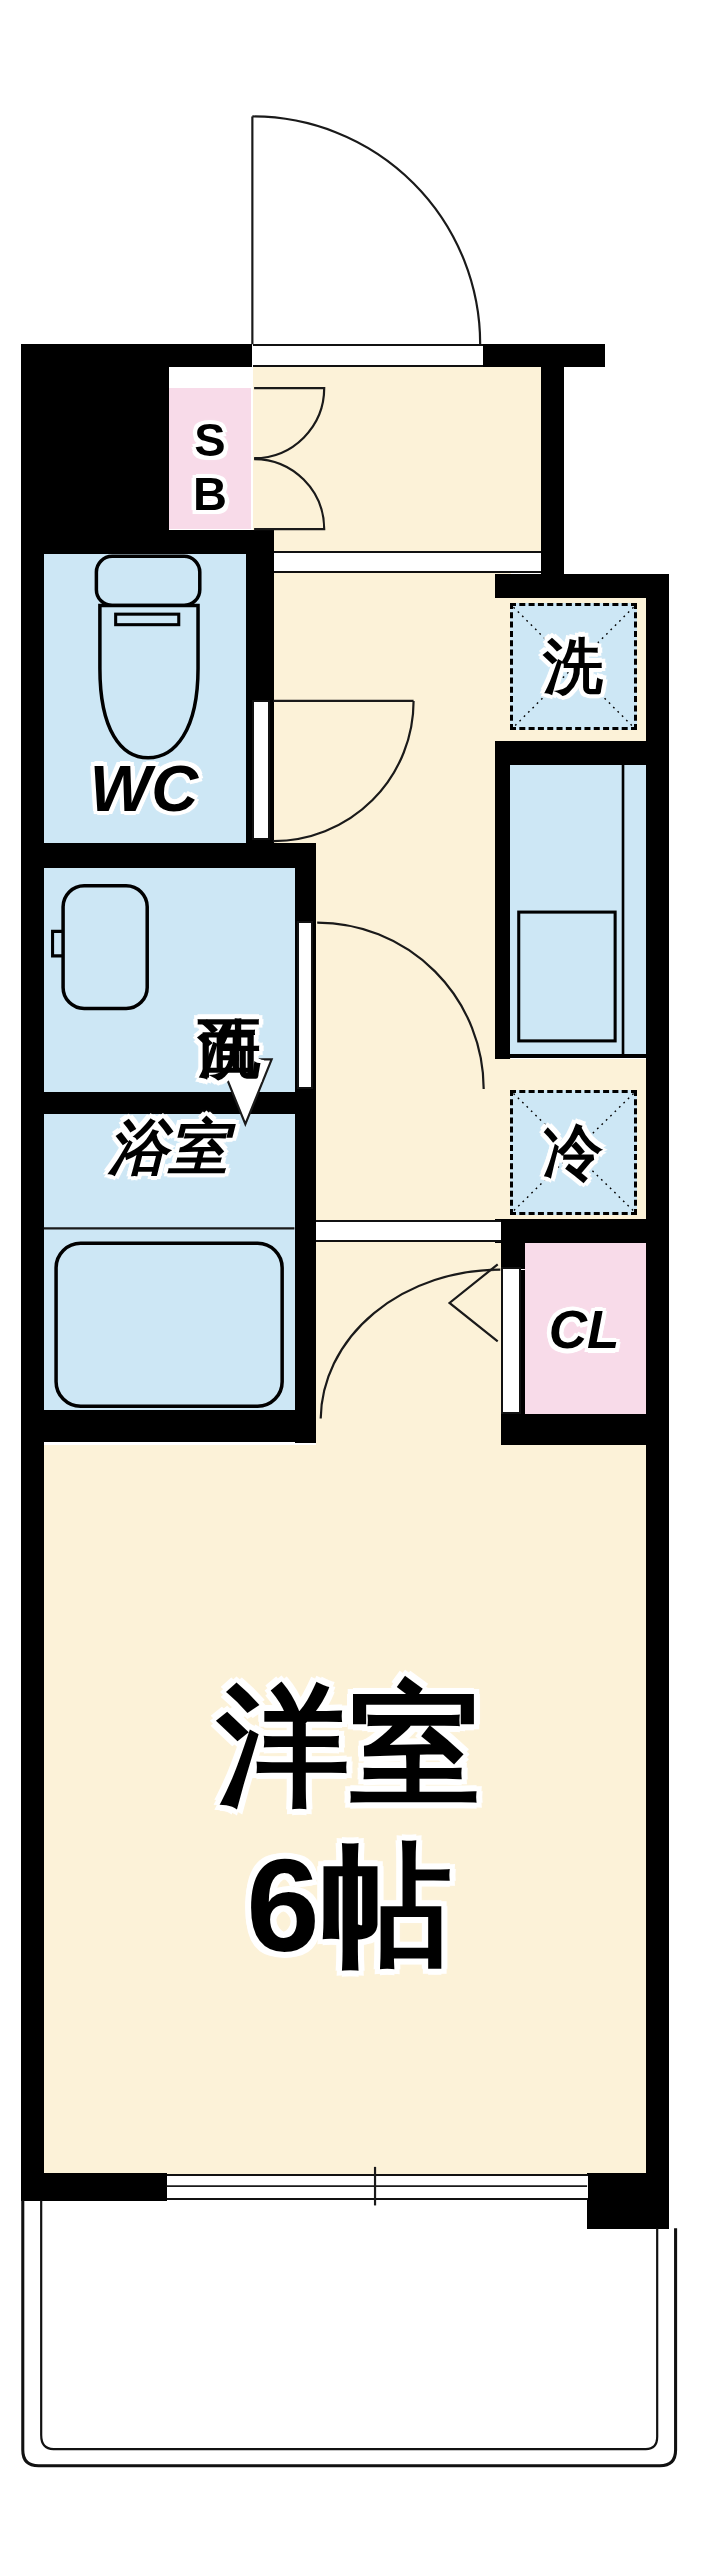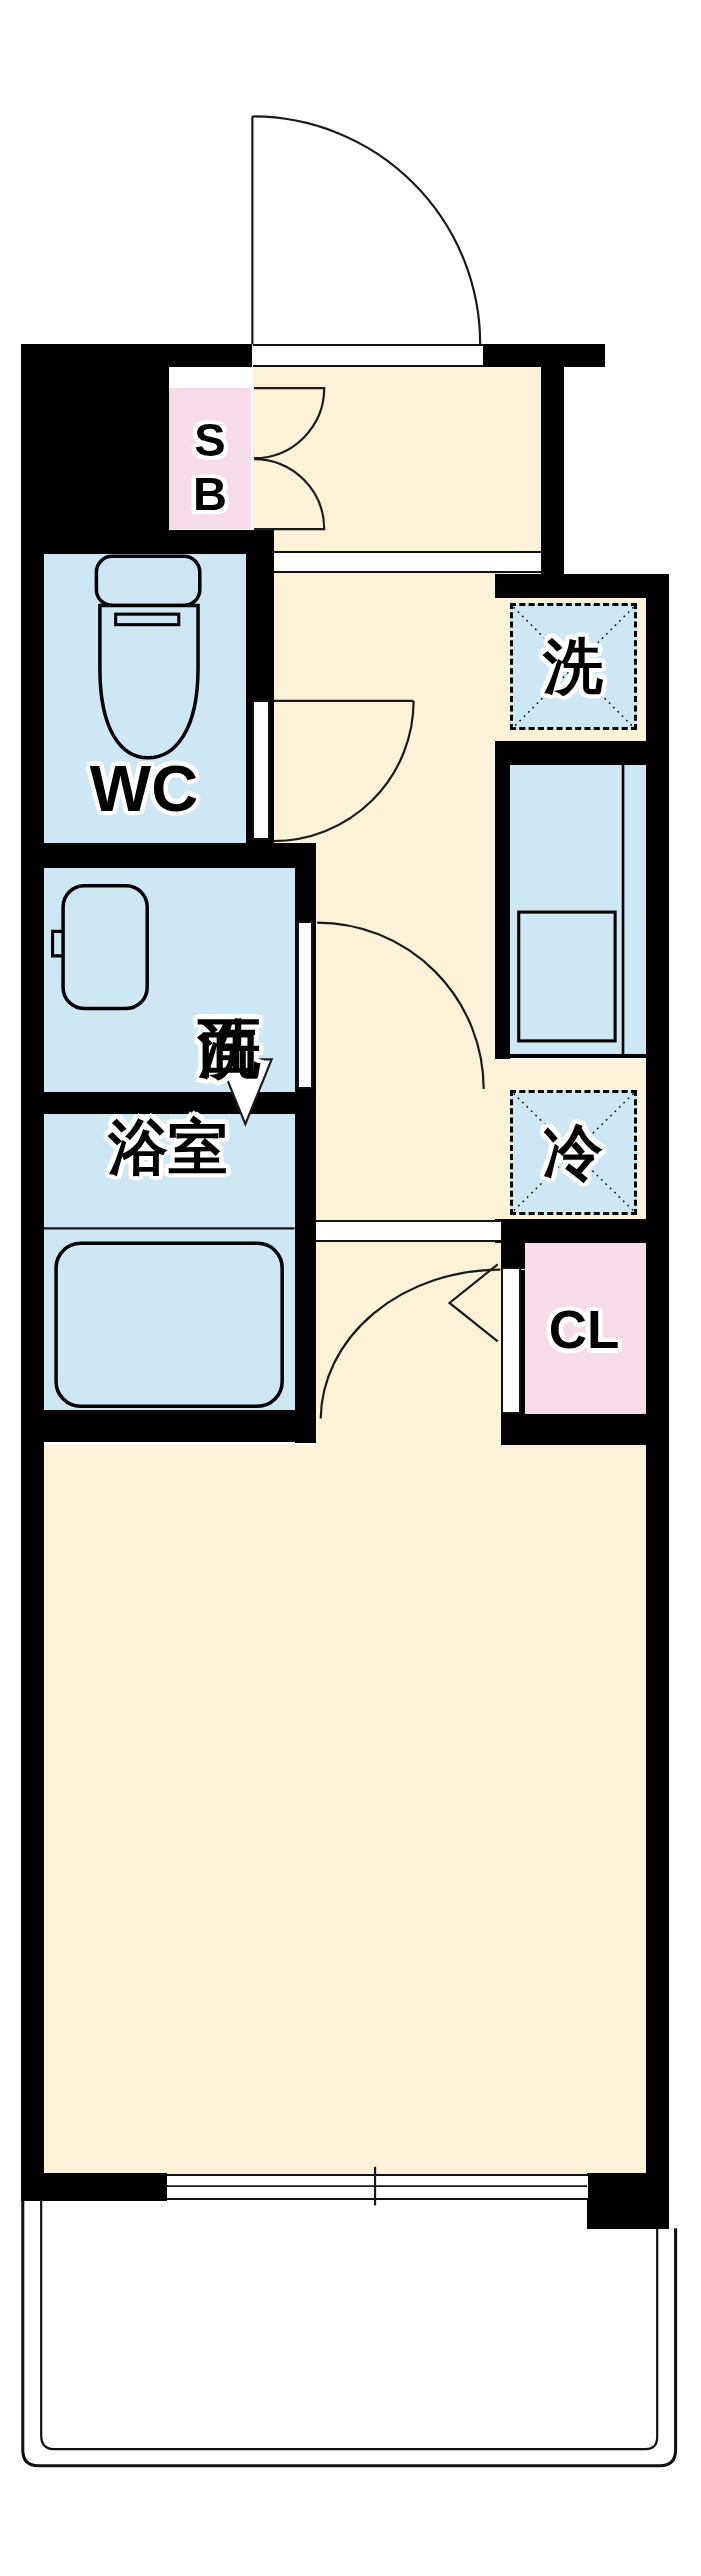--- a/index.html
+++ b/index.html
@@ -138,21 +138,25 @@
     <g fill="none" stroke="#111">
       <path stroke-width="3.5" d="M26,2510 L26,2795 Q26,2813 44,2813 L753,2813 Q771,2813 771,2795 L771,2542"></path>
       <path stroke-width="2.5" d="M47,2510 L47,2778 Q47,2794 61,2794 L737,2794 Q750,2794 750,2780 L750,2542"></path>
     </g>
   </svg>
 
   <div class="lbl stack" style="left:210px;top:467px;font-size:47px;line-height:54px;">
     <span>S</span>
     <span>B</span>
   </div>
-  <div class="lbl" style="left:144px;top:789px;font-size:65px;">WC</div>
+  <div class="lbl" style="left:144px;top:789px;font-size:65px;font-style:italic;">WC</div>
   <div class="lbl" style="left:573px;top:666px;font-size:60px;">洗</div>
   <div class="lbl vert" style="left:230px;top:970px;font-size:63px;">洗面</div>
-  <div class="lbl" style="left:168px;top:1147px;font-size:60px;">浴室</div>
+  <div class="lbl" style="left:168px;top:1147px;font-size:60px;font-style:italic;">浴室</div>
   <div class="lbl" style="left:573px;top:1152px;font-size:60px;">冷</div>
-  <div class="lbl" style="left:584px;top:1330px;font-size:53px;">CL</div>
+  <div class="lbl" style="left:584px;top:1330px;font-size:53px;font-style:italic;">CL</div>
+  <div class="lbl lbl-lg stack" style="left:349px;top:1826px;font-size:132px;line-height:160px;">
+    <span>洋室</span>
+    <span>6帖</span>
+  </div>
 
 </div>
 
 
 </body></html>

